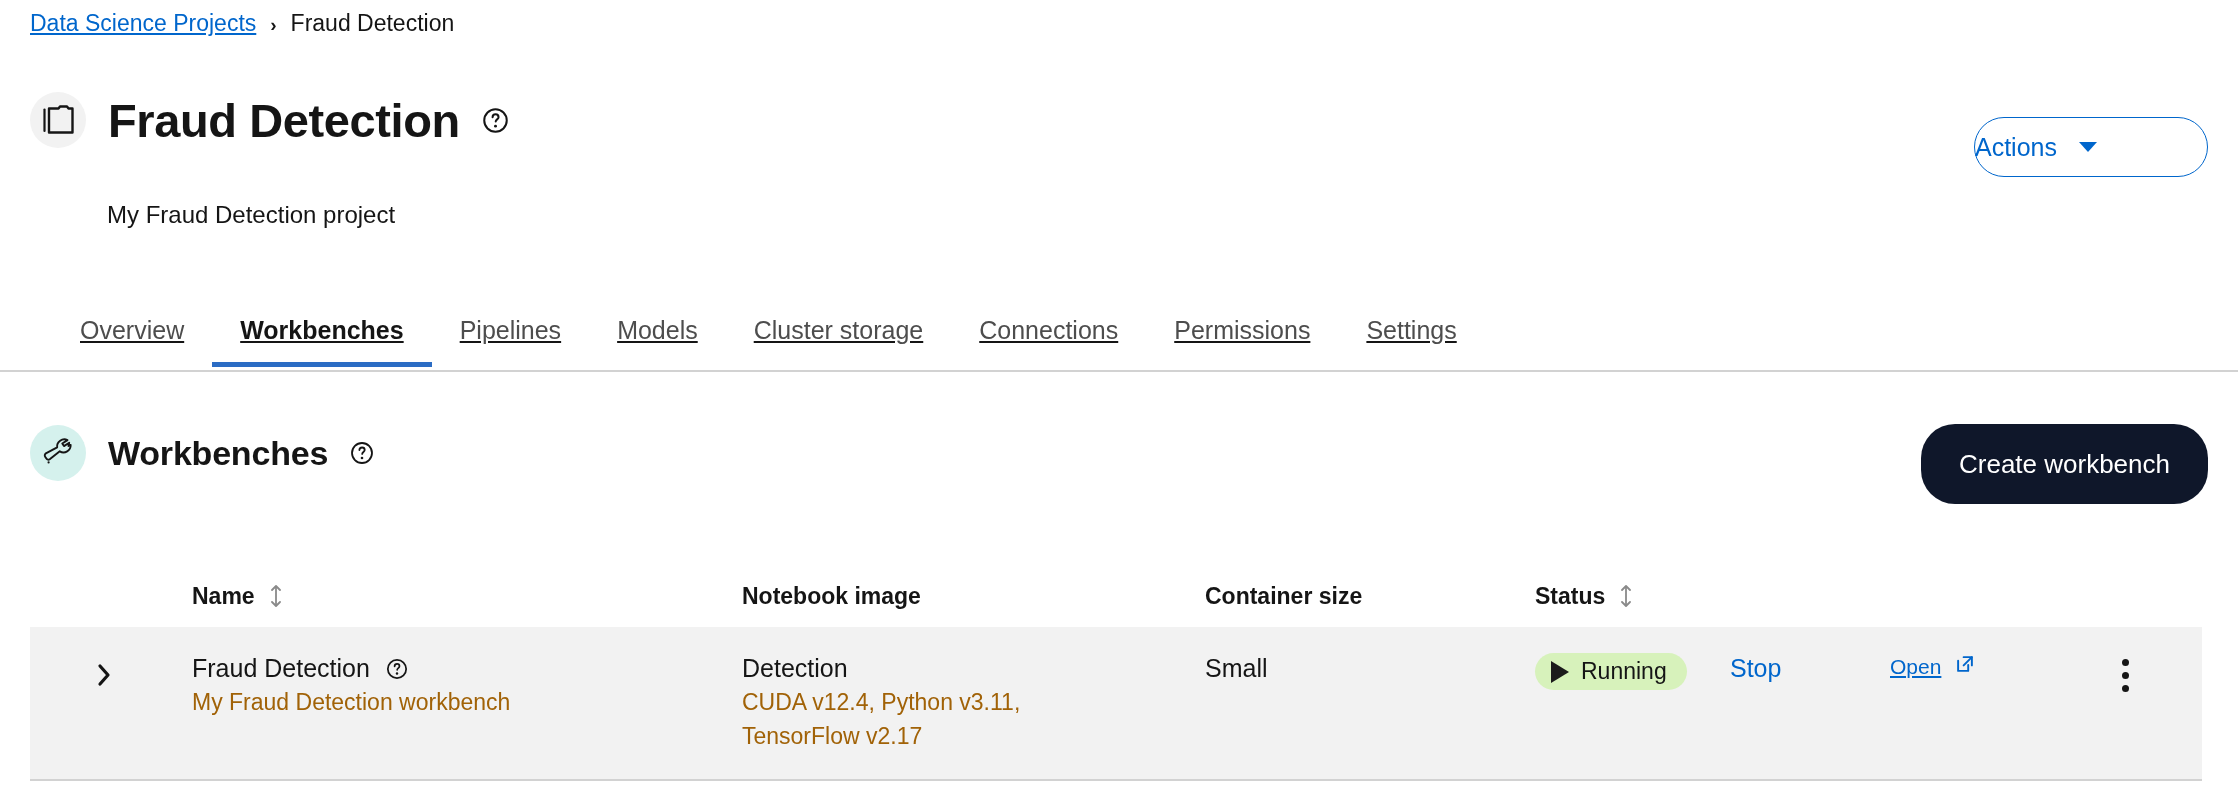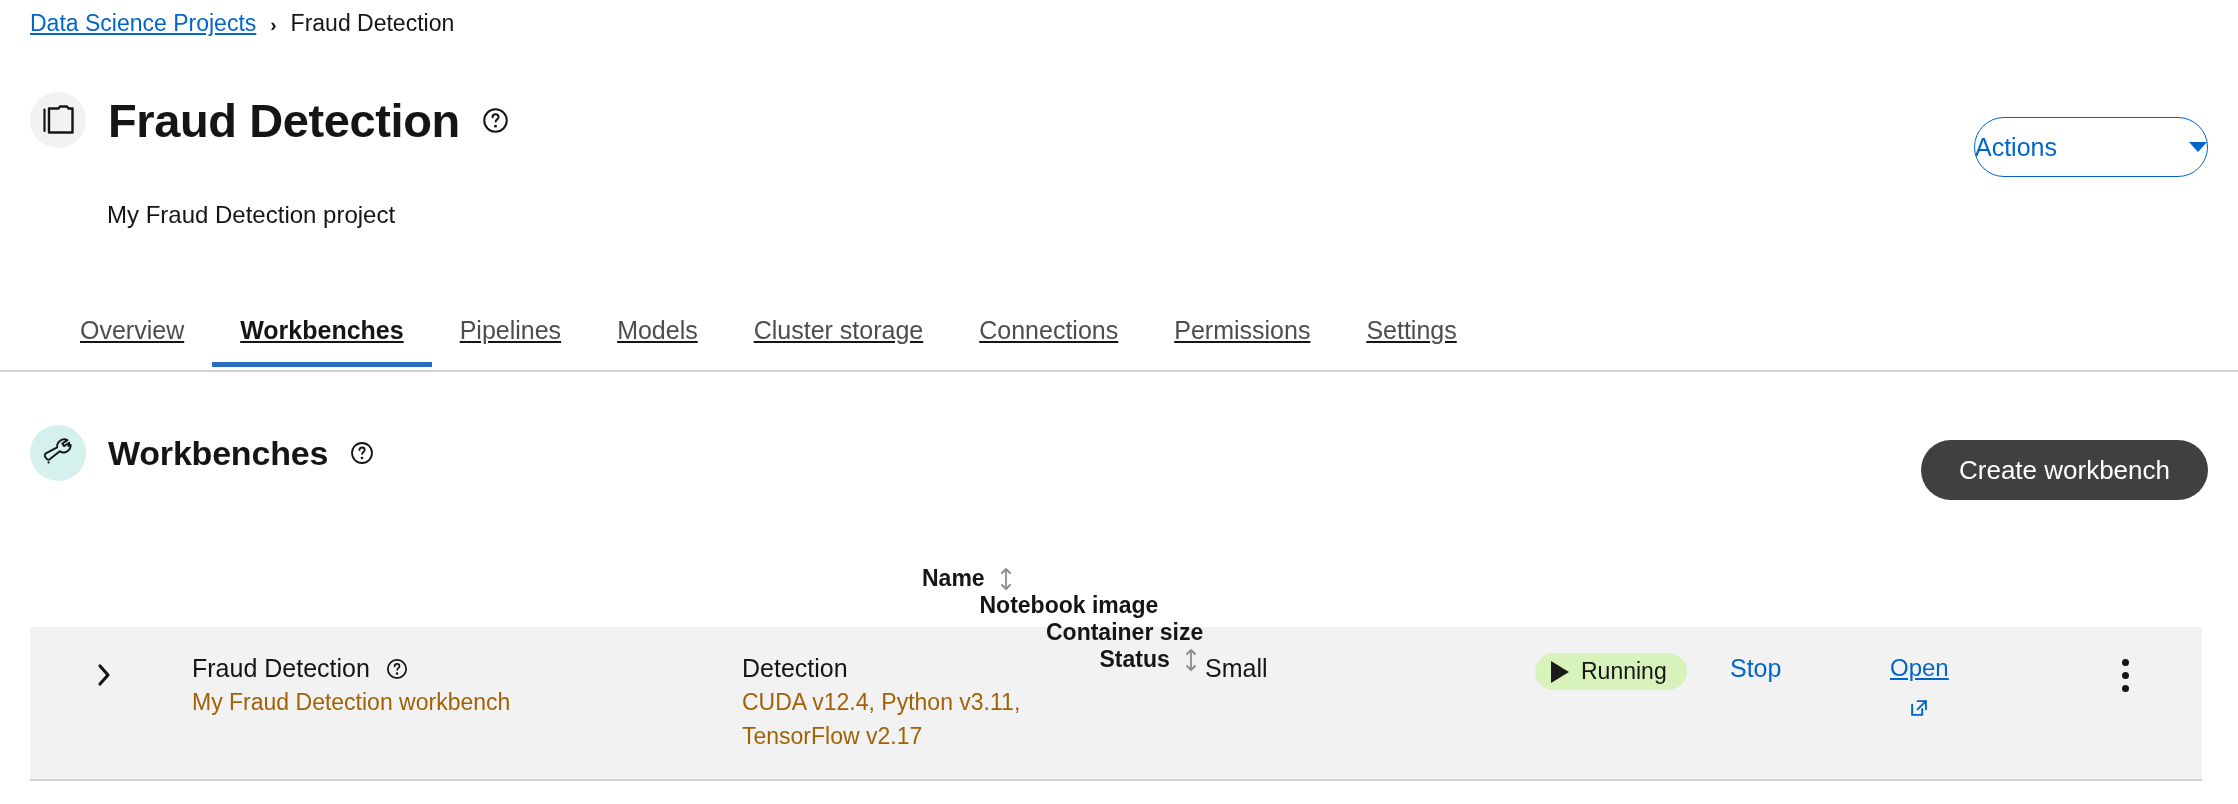--- a/index.html
+++ b/index.html
@@ -72,21 +72,21 @@
   .actions-btn {
     position: absolute;
     right: 30px; top: 117px;
     width: 234px; height: 60px;
     border: 1.5px solid #0066cc;
     border-radius: 32px;
     background: #ffffff;
     color: #0066cc;
     font-size: 25px;
     font-family: "Liberation Sans", sans-serif;
-    display: flex; align-items: center; justify-content: space-between;
+    display: flex; align-items: center; justify-content: flex-start;
     gap: 22px;
     cursor: pointer;
     padding: 0;
   }
   .caret-down {
     width: 0; height: 0;
     border-left: 9px solid transparent;
     border-right: 9px solid transparent;
     border-top: 10px solid #0066cc;
   }
@@ -143,24 +143,24 @@
   }
   .section-title {
     font-size: 34px;
     font-weight: bold;
     line-height: 1;
     letter-spacing: -0.2px;
   }
 
   .create-btn {
     position: absolute;
-    right: 30px; top: 440px;
-    height: 60px;
+    right: 30px; top: 424px;
+    height: 80px;
     padding: 0 38px;
-    background: #404040;
+    background: #0f172a;
     color: #ffffff;
     border: none;
     border-radius: 34px;
     font-size: 26px;
     font-family: "Liberation Sans", sans-serif;
     cursor: pointer;
   }
 
   
   .table {
@@ -169,21 +169,20 @@
     width: 2172px;
   }
   .thead {
     display: flex;
     align-items: center;
     height: 62px;
     padding-left: 162px;
     font-size: 23px;
     font-weight: bold;
     color: #151515;
-    flex-direction: column;
   }
   .th { display: flex; align-items: center; gap: 14px; }
   .col-name   { width: 550px; }
   .col-image  { width: 435px; }
   .col-size   { width: 330px; margin-left: 28px; }
   .col-status { width: 195px; }
   .col-stop   { width: 160px; }
   .col-open   { width: 175px; }
   .col-kebab  { width: 120px; }
 
@@ -247,25 +246,24 @@
     font-family: "Liberation Sans", sans-serif;
     font-size: 25px;
     color: #0066cc;
     cursor: pointer;
     line-height: 1.25;
   }
   .open-link {
     display: inline-flex;
     align-items: center;
     gap: 13px;
-    font-size: 24px;
+    font-size: 21px;
     color: #0066cc;
     cursor: pointer;
     line-height: 1.25;
-    flex-direction: column;
   }
   .open-link .open-text { text-decoration: underline; }
   .kebab {
     display: flex; flex-direction: column; gap: 6px;
     align-items: center;
     cursor: pointer;
     padding-top: 6px;
   }
   .kebab i {
     display: block;

